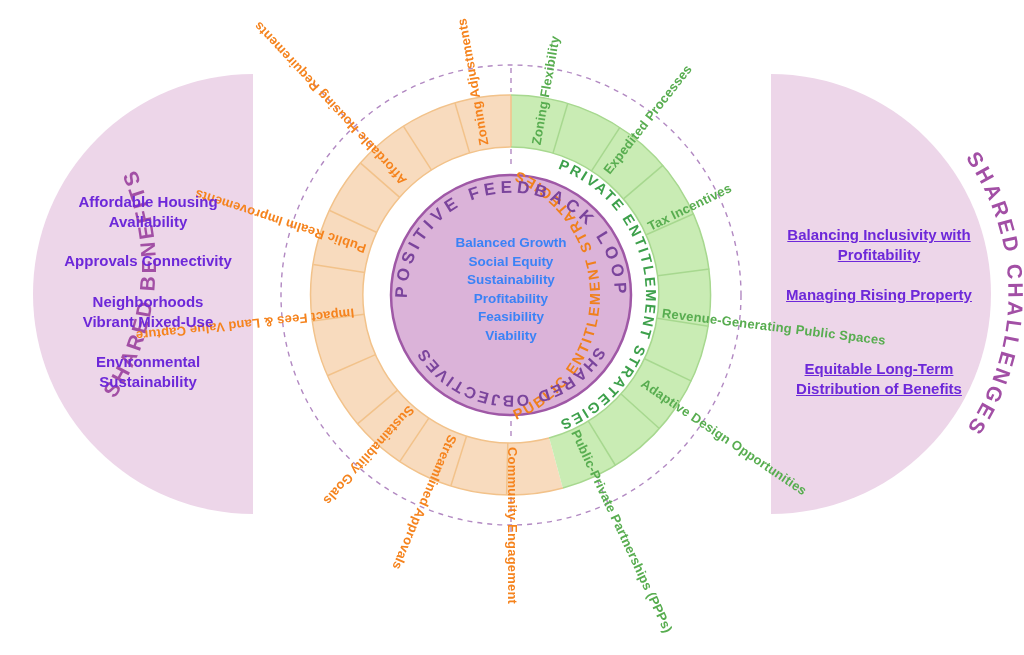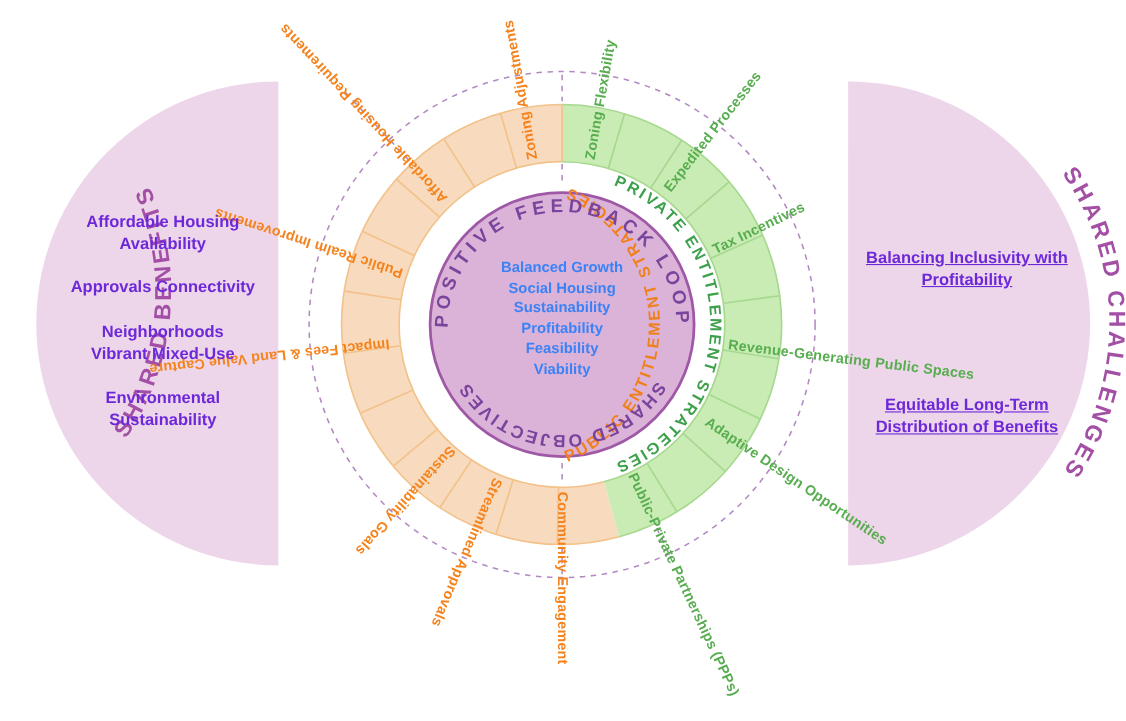--- a/index.html
+++ b/index.html
@@ -125,21 +125,21 @@
     <text class="arc-core-top" text-anchor="middle">
       <textPath href="#arc-pfl" startOffset="50%">POSITIVE FEEDBACK LOOP</textPath>
     </text>
     <text class="arc-core-bottom" text-anchor="middle">
       <textPath href="#arc-so" startOffset="50%">SHARED OBJECTIVES</textPath>
     </text>
   </svg>
 
   <div class="overlay center-list">
     <div>Balanced Growth</div>
-    <div>Social Housing</div>
+    <div>Social Equity</div>
     <div>Sustainability</div>
     <div>Profitability</div>
     <div>Feasibility</div>
     <div>Viability</div>
   </div>
 
   <div class="left-col">
     <div class="disc-item" style="top:192px">
       <span>Affordable Housing</span>
       <span>Availability</span>
@@ -156,20 +156,21 @@
       <span>Sustainability</span>
     </div>
   </div>
 
   <div class="right-col">
     <div class="disc-item" style="top:225px">
       <span>Balancing Inclusivity with</span>
       <span>Profitability</span>
     </div>
     <div class="disc-item" style="top:285px">
+      <span>Managing Rising Property</span>
     </div>
     <div class="disc-item" style="top:359px">
       <span>Equitable Long-Term</span>
       <span>Distribution of Benefits</span>
     </div>
   </div>
 
 </div>
 
 </body></html>

